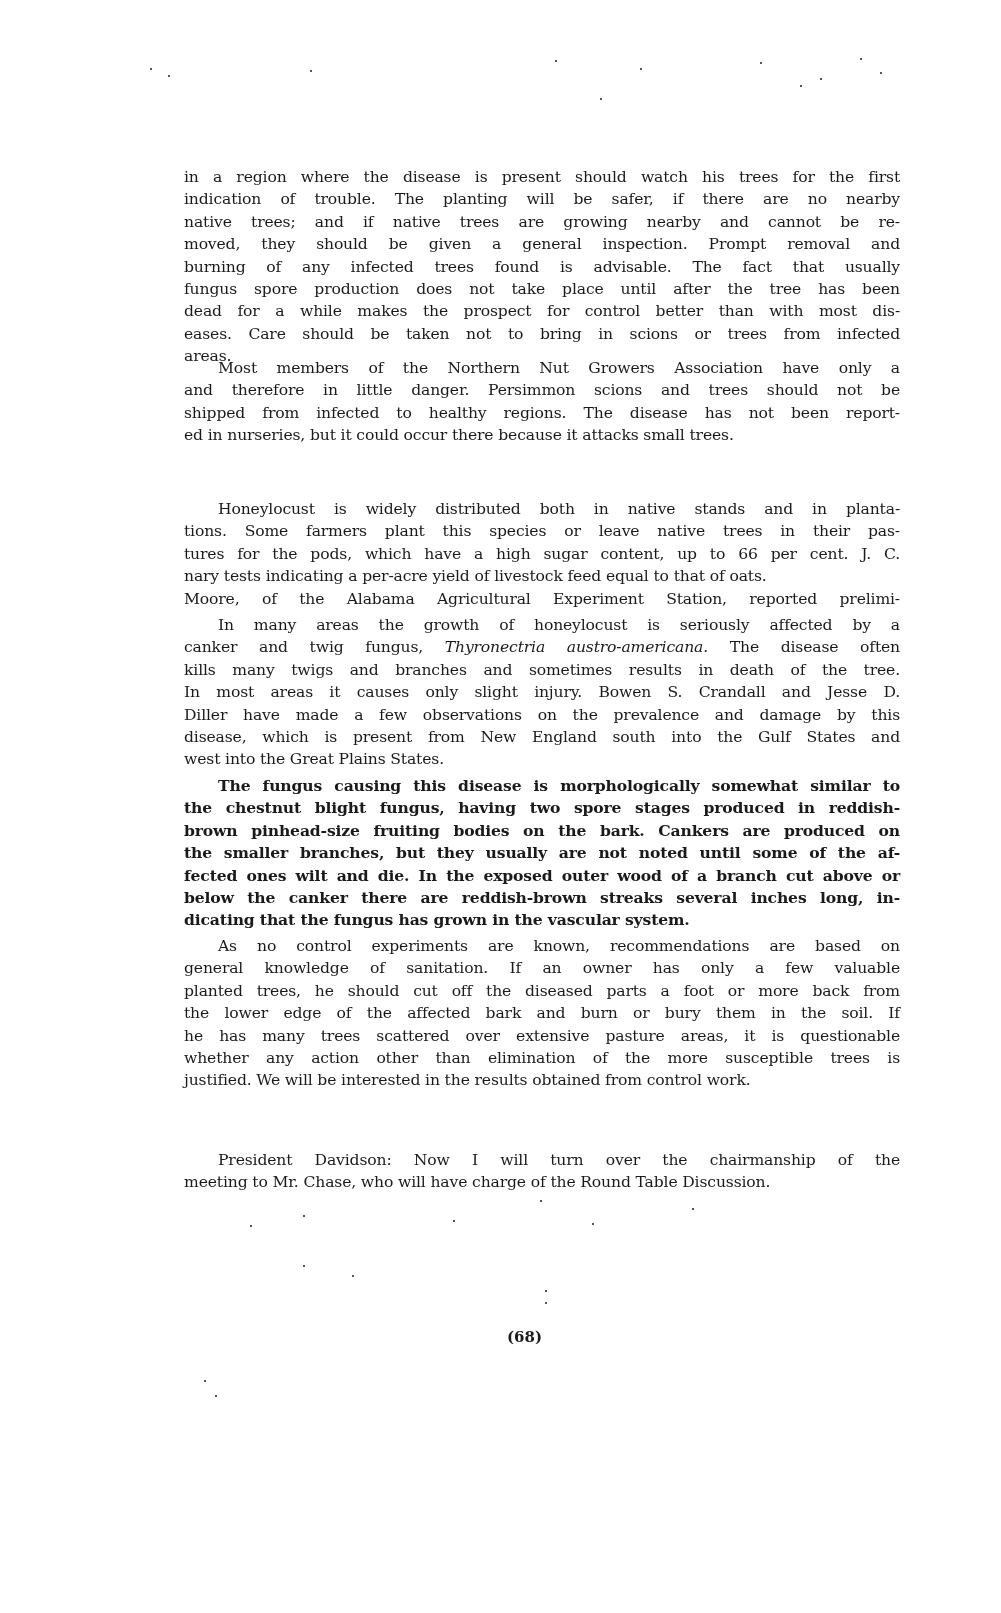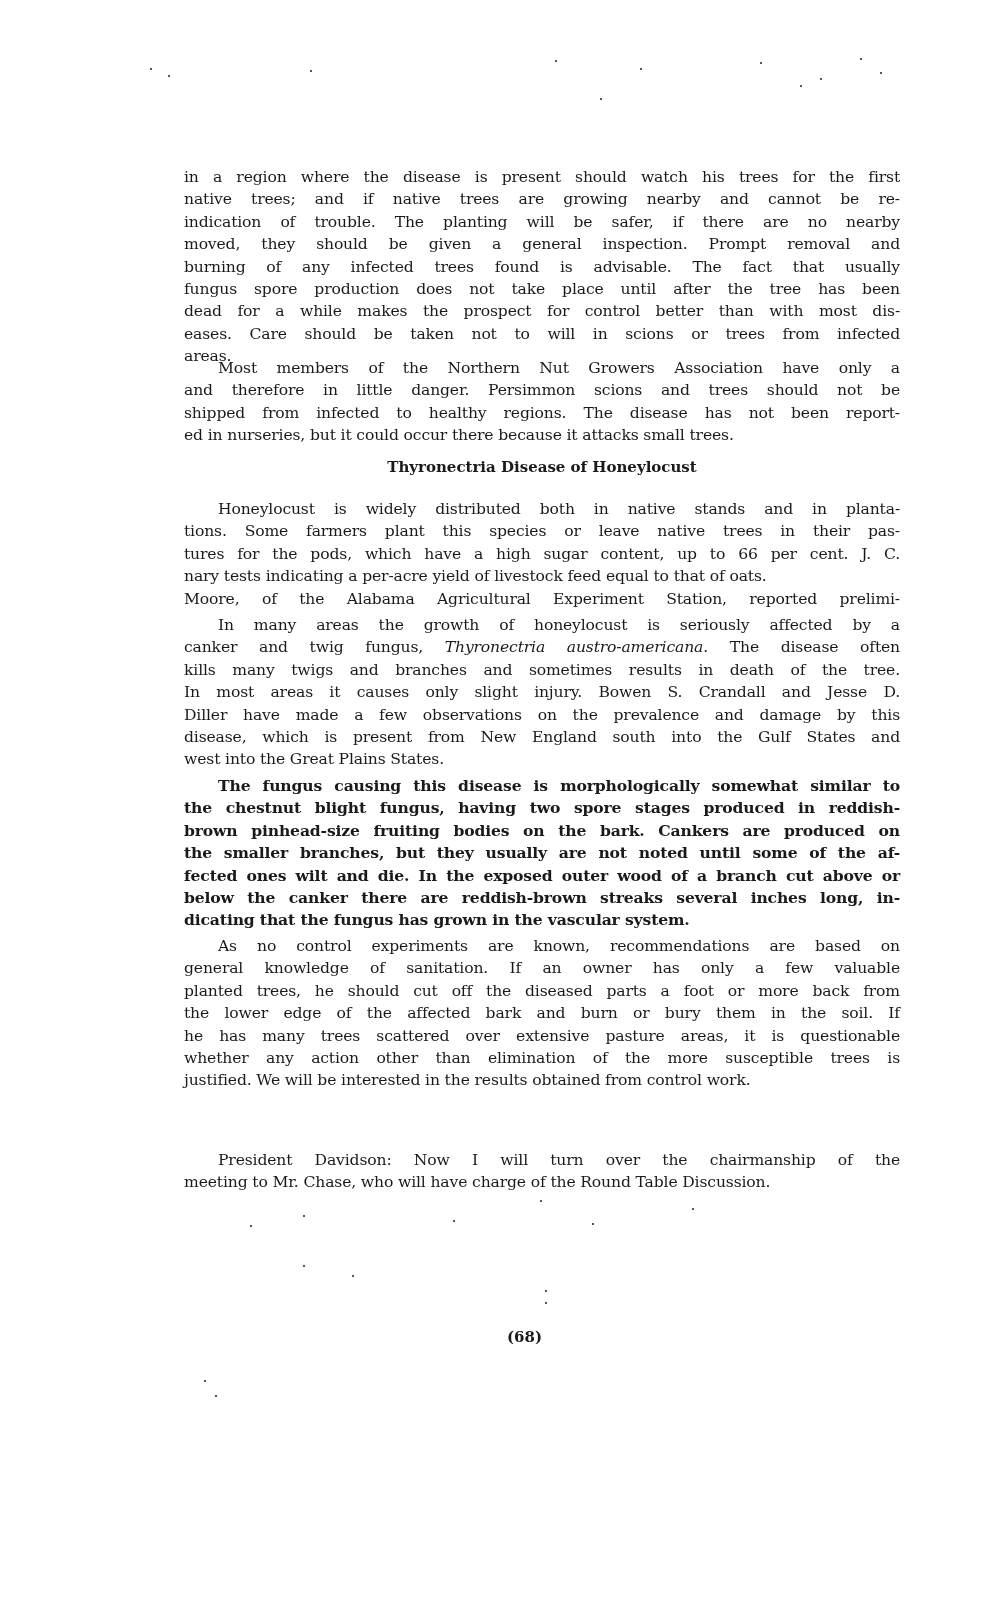--- a/index.html
+++ b/index.html
@@ -70,38 +70,37 @@
       background: #555;
     }
   </style>
 </head>
 <body>
 
 <div class="page">
 
   <div class="block" style="top:166px;">
     <span class="line">in a region where the disease is present should watch his trees for the first</span>
+    <span class="line">indication of trouble.  The planting will be safer, if there are no nearby</span>
     <span class="line">native trees; and if native trees are growing nearby and cannot be re-</span>
-    <span class="line">indication of trouble.  The planting will be safer, if there are no nearby</span>
     <span class="line">moved, they should be given a general inspection.  Prompt removal and</span>
     <span class="line">burning of any infected trees found is advisable.  The fact that usually</span>
     <span class="line">fungus spore production does not take place until after the tree has been</span>
     <span class="line">dead for a while makes the prospect for control better than with most dis-</span>
-    <span class="line">eases.  Care should be taken not to will in scions or trees from infected</span>
+    <span class="line">eases.  Care should be taken not to bring in scions or trees from infected</span>
     <span class="line last">areas.</span>
   </div>
 
   <div class="block" style="top:320px;margin-top:37px;">
     <span class="line indent">Most members of the Northern Nut Growers Association have only a</span>
     <span class="line">and therefore in little danger.  Persimmon scions and trees should not be</span>
     <span class="line">shipped from infected to healthy regions.  The disease has not been report-</span>
     <span class="line last">ed in nurseries, but it could occur there because it attacks small trees.</span>
   </div>
 
-  <div class="heading">Thyronectria Disease of Honeylocust</div>
 
   <div class="block" style="top:498px;">
     <span class="line indent">Honeylocust is widely distributed both in native stands and in planta-</span>
     <span class="line">tions.  Some farmers plant this species or leave native trees in their pas-</span>
     <span class="line">tures for the pods, which have a high sugar content, up to 66 per cent.  J. C.</span>
     <span class="line last">nary tests indicating a per-acre yield of livestock feed equal to that of oats.</span>
     <span class="line">Moore, of the Alabama Agricultural Experiment Station, reported prelimi-</span>
   </div>
 
   <div class="block" style="top:614px;">

